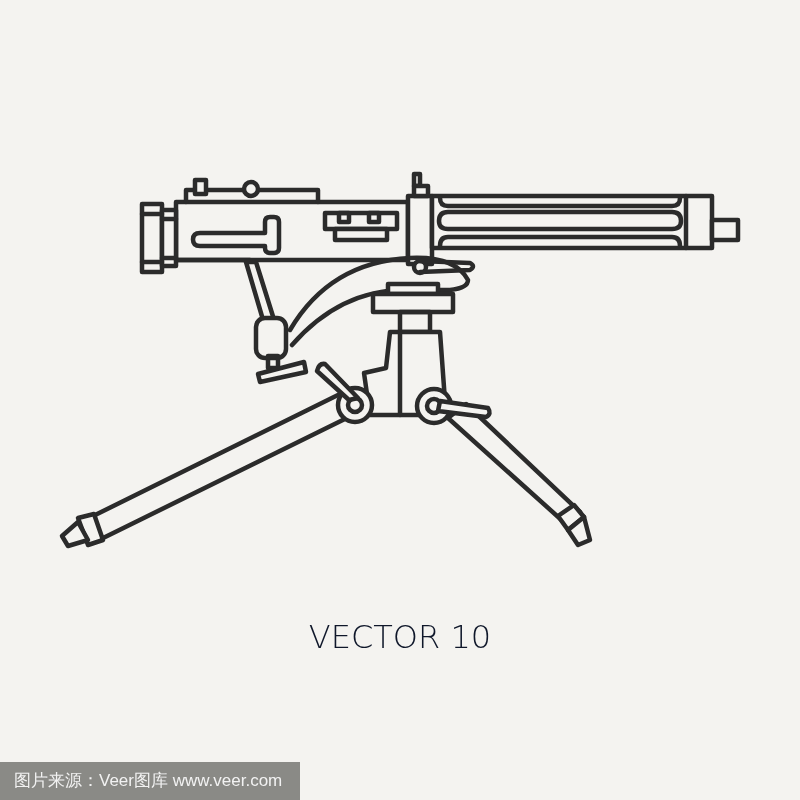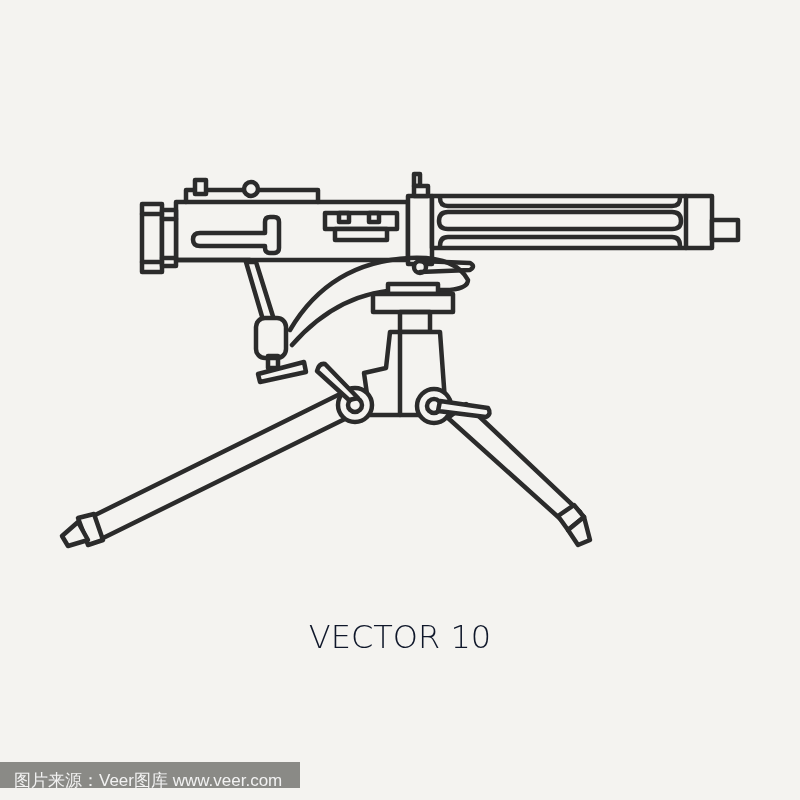--- a/index.html
+++ b/index.html
@@ -1,19 +1,19 @@
 <!DOCTYPE html>
 <html><head>
 <meta charset="utf-8">
 <style>
   html, body { margin:0; padding:0; }
   body { width:800px; height:800px; background:#f4f3f0; position:relative; overflow:hidden; font-family:"Liberation Sans", sans-serif; }
   #art { position:absolute; left:0; top:0; width:800px; height:800px; }
   .caption { position:absolute; left:0; width:800px; top:618px; text-align:center; font-family:"DejaVu Sans", sans-serif; font-size:32px; font-weight:300; color:#0f172a; letter-spacing:0px; }
-  .watermark { position:absolute; left:0; top:762px; width:300px; height:26px; background:#8a8a86; color:#f2f2f2; font-size:17px; line-height:38px; padding-left:14px; box-sizing:border-box; white-space:nowrap; }
+  .watermark { position:absolute; left:0; top:762px; width:300px; height:38px; background:#8a8a86; color:#f2f2f2; font-size:17px; line-height:38px; padding-left:14px; box-sizing:border-box; white-space:nowrap; }
   .strip { position:absolute; left:300px; top:762px; width:500px; height:38px; background:#f4f3f0; }
 </style>
 </head>
 <body>
 
 <svg id="art" viewBox="0 0 800 800" xmlns="http://www.w3.org/2000/svg">
   <g fill="none" stroke="#2b2b2b" stroke-width="4.5" stroke-linejoin="round" stroke-linecap="round">
 
     <g>
       <rect x="176" y="202" width="232" height="58" fill="#f4f3f0"></rect>

